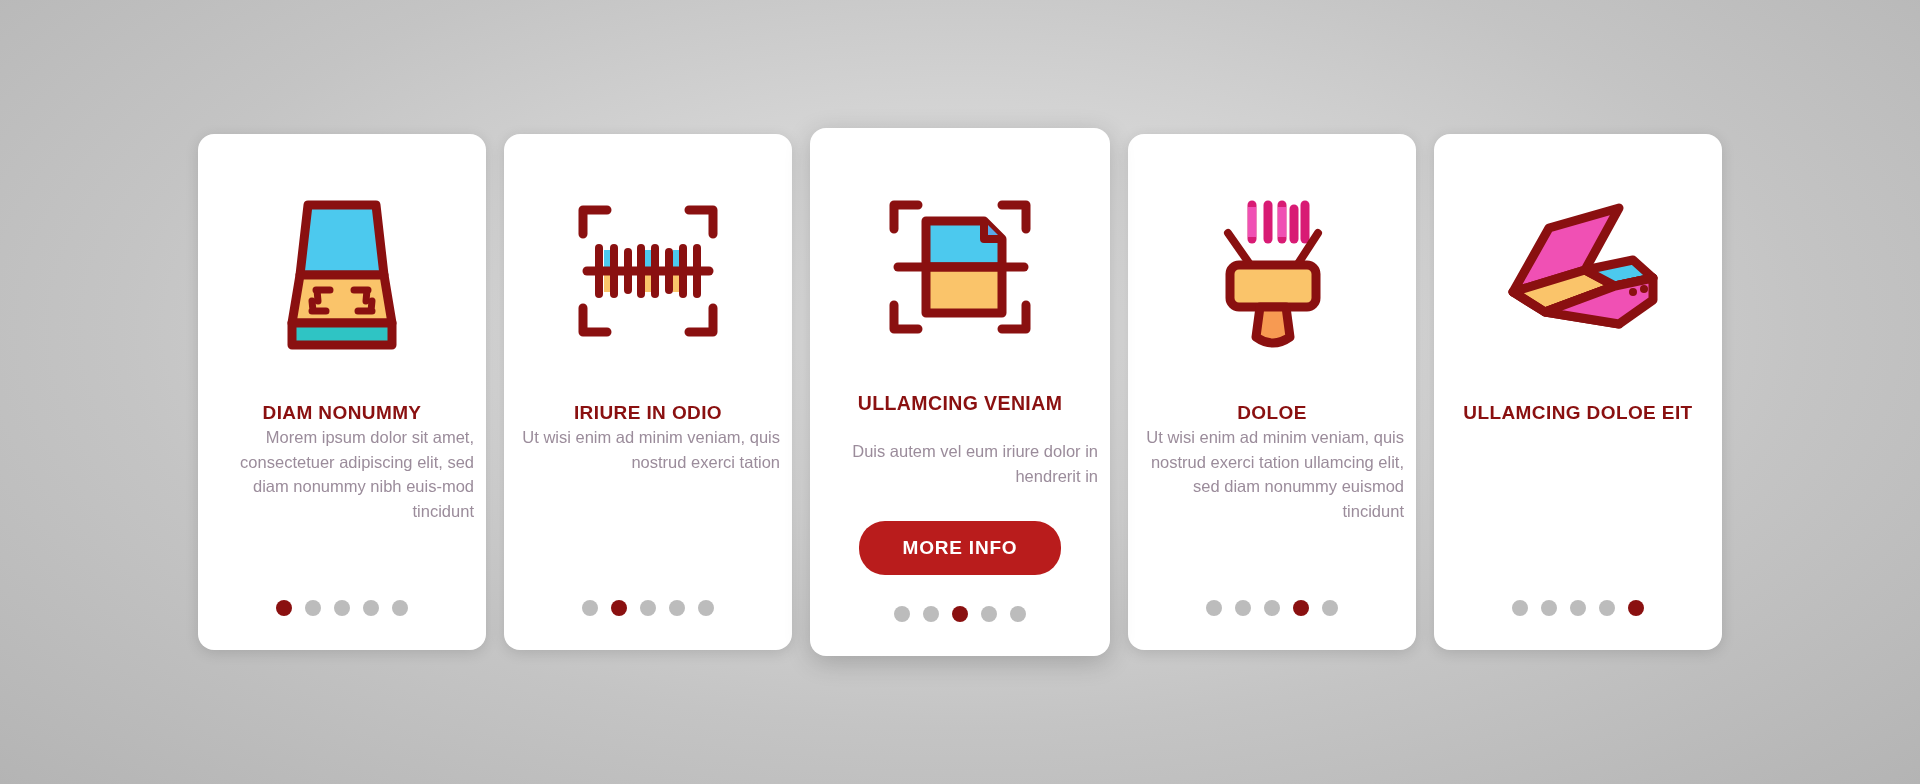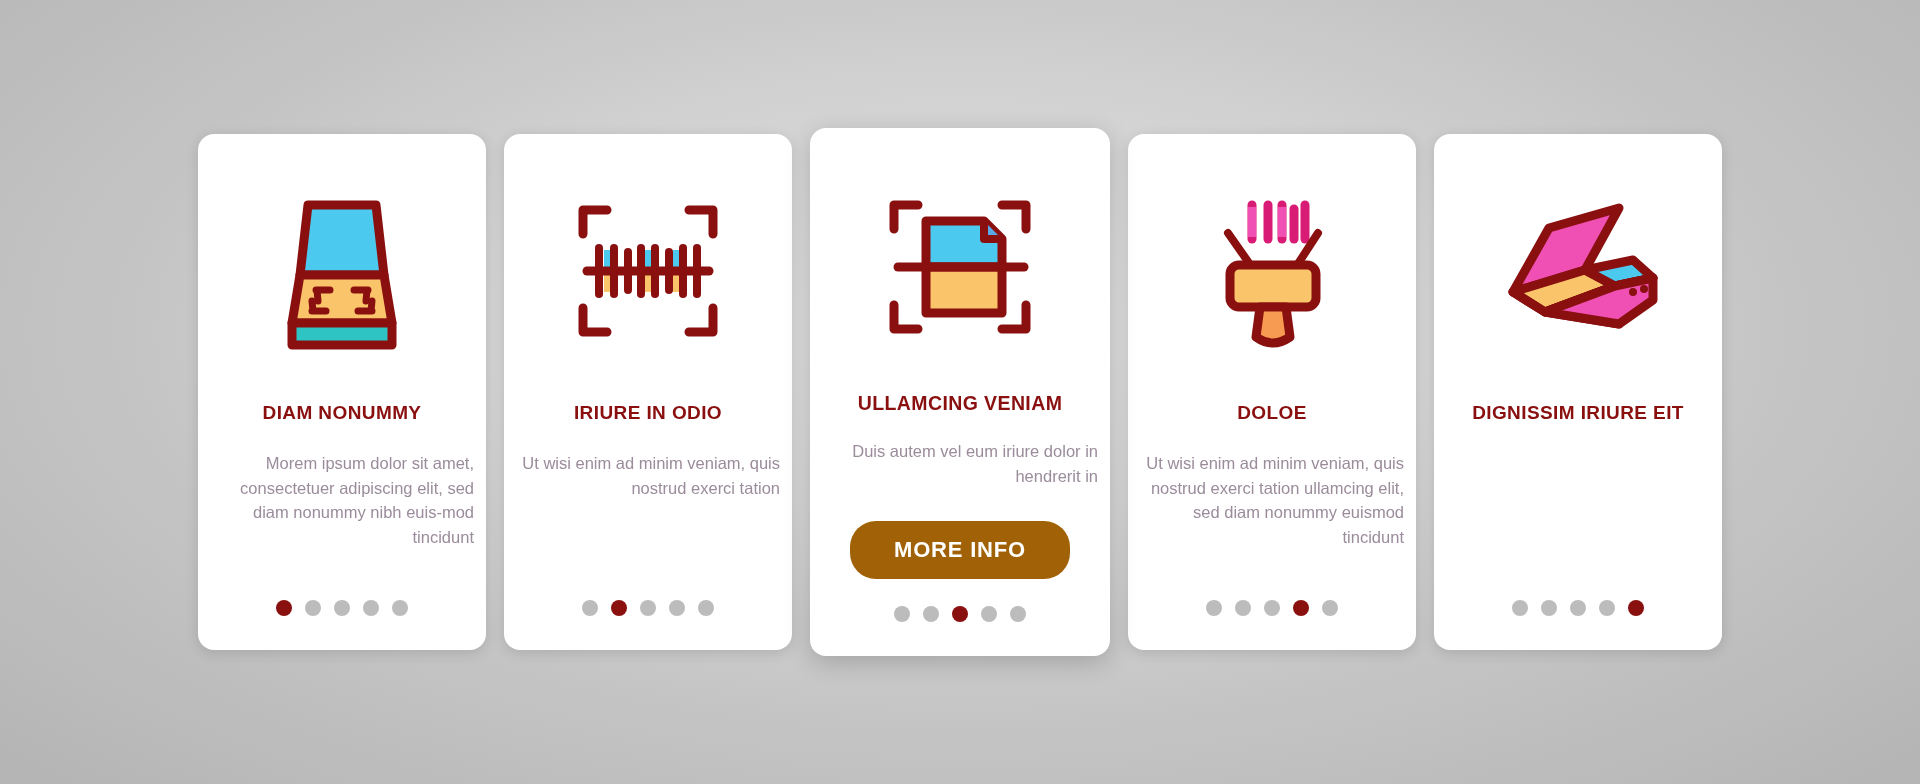--- a/index.html
+++ b/index.html
@@ -75,33 +75,33 @@
   .card-body {
     font-size: 16.5px;
     color: #9b8c9b;
     text-align: right;
     line-height: 1.5;
     margin: 0;
     padding: 0 12px;
   }
 
   .card.regular .card-title { margin-top: 36px; }
-  .card.regular .card-body  { margin-top: 26px; }
+  .card.regular .card-body  { }
 
   .card.featured .card-title { margin-top: 30px; }
   .card.featured .card-body  { margin-top: 24px; }
 
   .more-btn {
     margin-top: 32px;
-    background: #a16207;
+    background: #b91c1c;
     color: #ffffff;
     border: none;
     border-radius: 26px;
     font-family: "Liberation Sans", sans-serif;
-    font-size: 22px;
+    font-size: 19px;
     font-weight: bold;
     letter-spacing: 0.8px;
     padding: 16px 44px;
     cursor: pointer;
   }
 
   .dots {
     position: absolute;
     bottom: 34px;
     left: 0;
@@ -268,21 +268,21 @@
         <path d="M92 74 L140 64 L160 82 L122 90 Z" fill="#4cc9ee" stroke="#8a1010" stroke-width="9" stroke-linejoin="round"></path>
 
         <path d="M20 96 L52 116 L126 128 L160 82 L122 90 L52 116 Z" fill="#f050b4" stroke="#8a1010" stroke-width="9" stroke-linejoin="round"></path>
 
         <path d="M52 116 L126 128 L160 104 L160 82 L122 90 L52 116 Z" fill="#f050b4" stroke="#8a1010" stroke-width="9" stroke-linejoin="round"></path>
 
         <circle cx="140" cy="96" r="4" fill="#8a1010"></circle>
         <circle cx="151" cy="93" r="4" fill="#8a1010"></circle>
       </svg>
     </div>
-    <h2 class="card-title">DIGNISSIM IRIURE EIT</h2>
+    <h2 class="card-title">ULLAMCING DOLOE EIT</h2>
     <div class="dots">
       <span class="dot"></span>
       <span class="dot"></span>
       <span class="dot"></span>
       <span class="dot"></span>
       <span class="dot active"></span>
     </div>
   </div>
 
 </div>

